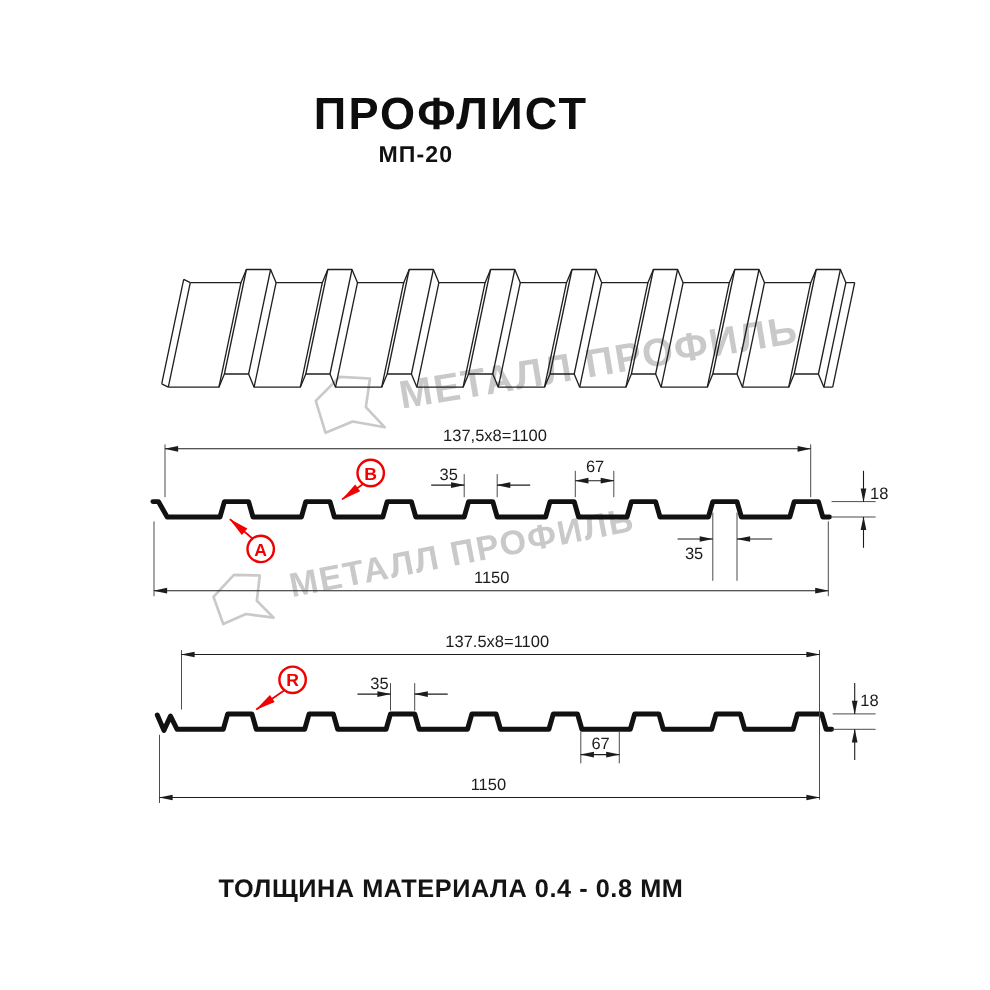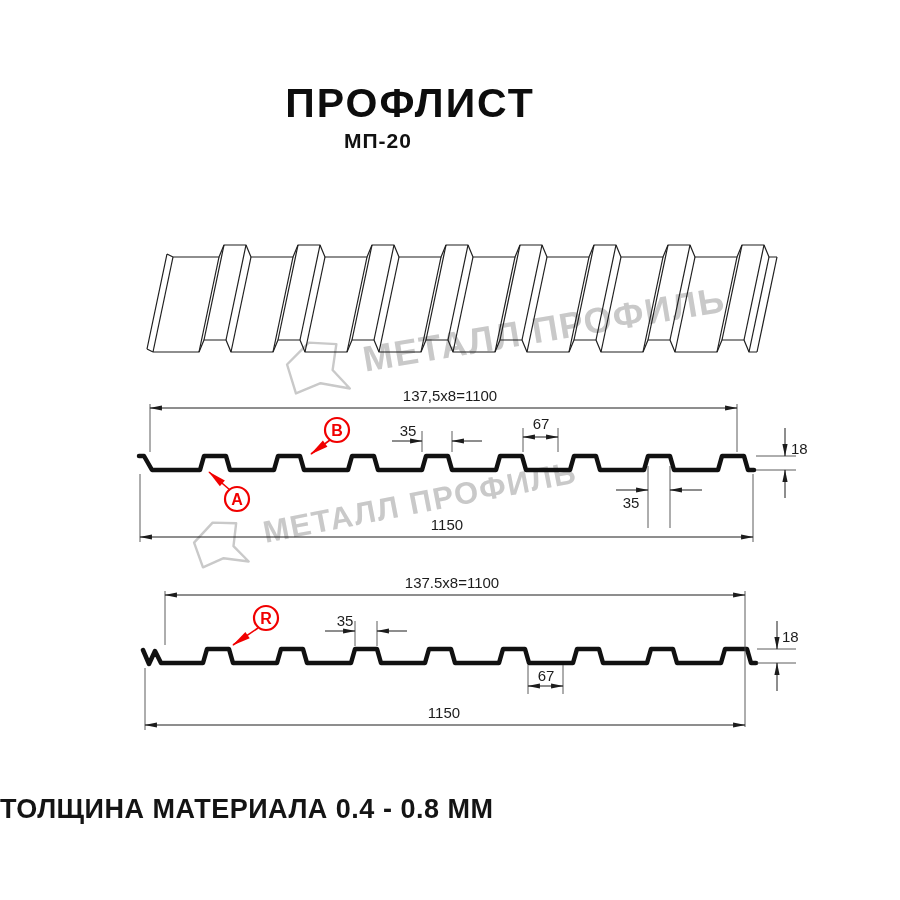--- a/index.html
+++ b/index.html
@@ -9,22 +9,22 @@
   }
   .title{
     position:absolute;top:80px;left:0;width:820px;text-align:center;
     font-size:41px;font-weight:800;letter-spacing:2px;color:#0d0d0d;
   }
   .model{
     position:absolute;top:129px;left:0;width:756px;text-align:center;
     font-size:21px;font-weight:600;letter-spacing:1px;color:#111;
   }
   .footer{
-    position:absolute;top:794px;left:0;width:820px;text-align:left;
-    font-size:27px;font-weight:600;letter-spacing:0.5px;color:#141414;
+    position:absolute;top:794px;left:0;width:820px;text-align:center;
+    font-size:23px;font-weight:600;letter-spacing:0.5px;color:#141414;
   }
   svg{position:absolute;top:0;left:0;}
   svg text{font-family:"Liberation Sans","DejaVu Sans",sans-serif;}
   .dim{font-size:15px;fill:#1c1c1c;}
   .dimline{stroke:#1c1c1c;stroke-width:1;fill:none;}
   .ext{stroke:#4a4a4a;stroke-width:0.9;fill:none;}
   .profile{stroke:#111;stroke-width:4.5;fill:none;stroke-linejoin:round;stroke-linecap:round;}
   .iso{stroke:#1f1f1f;stroke-width:1.2;fill:none;stroke-linejoin:round;}
   .redln{stroke:#f10000;stroke-width:1.6;fill:none;}
   .redcirc{stroke:#f10000;stroke-width:2.2;fill:none;}

